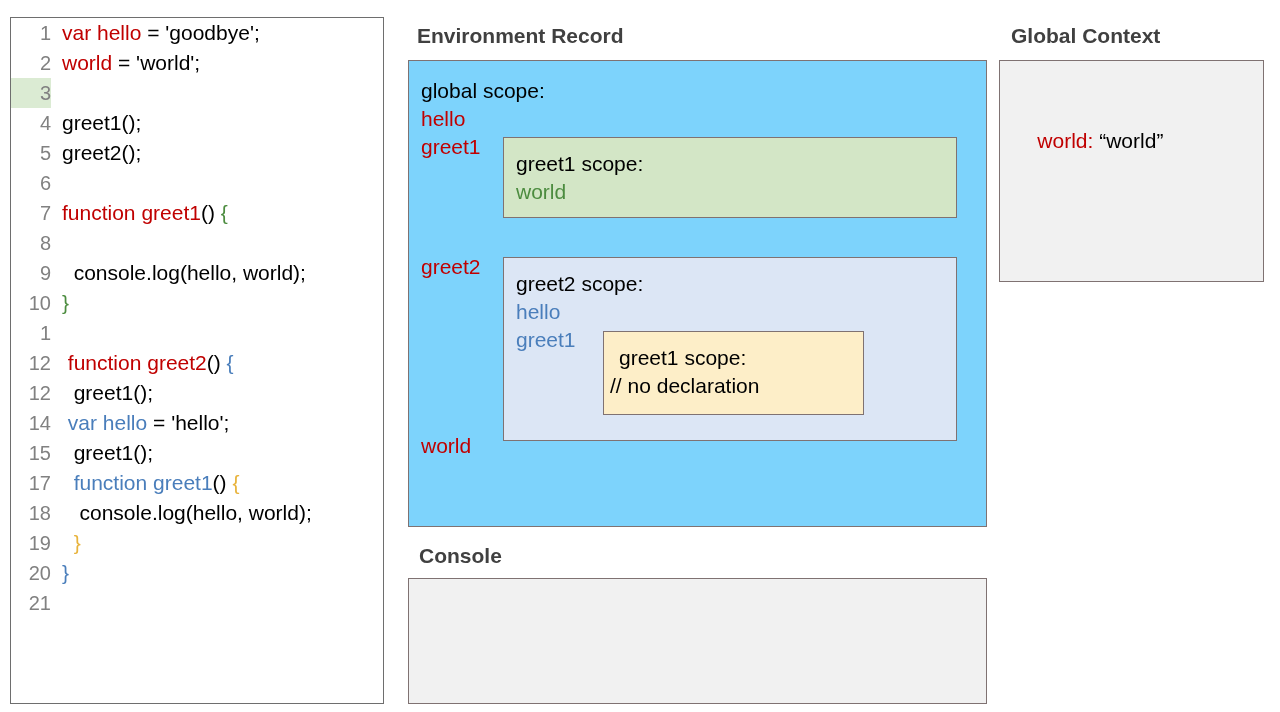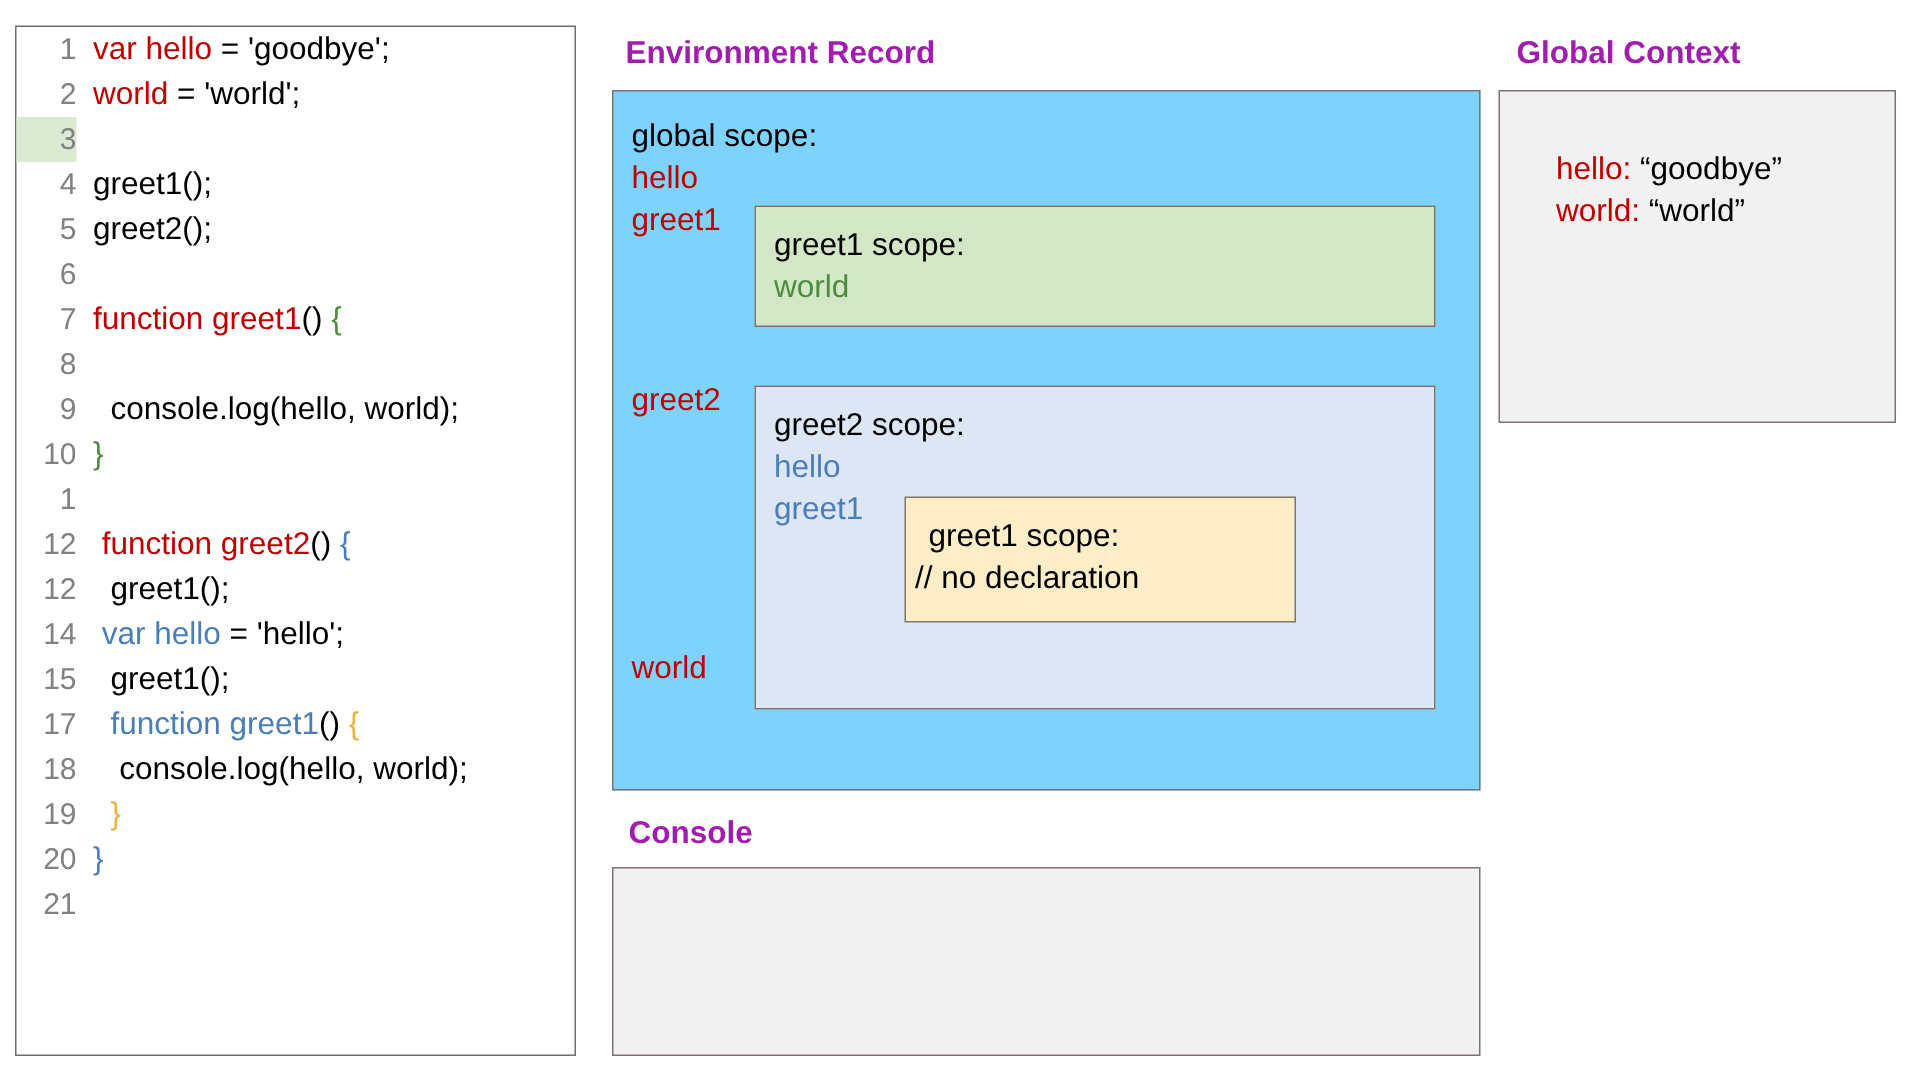--- a/index.html
+++ b/index.html
@@ -56,21 +56,21 @@
   .c-green { color: #4c8c3f; }
   .c-blue  { color: #4a7ebb; }
   .c-gold  { color: #e8b33c; }
   .c-black { color: #000000; }
 
   
   .section-title {
     position: absolute;
     font-size: 21px;
     font-weight: bold;
-    color: #a21caf;
+    color: #404040;
     white-space: nowrap;
   }
   #title-env     { left: 417px; top: 24px; }
   #title-console { left: 419px; top: 544px; }
   #title-global  { left: 1011px; top: 24px; }
 
   
   #env-box {
     position: absolute;
     left: 408px;
@@ -106,21 +106,21 @@
   }
   #greet1-scope-title { position: absolute; left: 12px; top: 14px;  font-size: 21px; color: #000; white-space: pre; }
   #greet1-scope-world { position: absolute; left: 12px; top: 42px;  font-size: 21px; color: #4c8c3f; white-space: pre; }
 
   
   #greet2-scope-box {
     position: absolute;
     left: 94px;
     top: 196px;
     width: 454px;
-    height: 216px;
+    height: 184px;
     box-sizing: border-box;
     border: 1px solid #7f7272;
     background: #dce6f5;
   }
   #greet2-scope-title  { position: absolute; left: 12px; top: 14px; font-size: 21px; color: #000;     white-space: pre; }
   #greet2-scope-hello  { position: absolute; left: 12px; top: 42px; font-size: 21px; color: #4a7ebb;  white-space: pre; }
   #greet2-scope-greet1 { position: absolute; left: 12px; top: 70px; font-size: 21px; color: #4a7ebb;  white-space: pre; }
 
   
   #inner-greet1-box {
@@ -228,19 +228,16 @@
   </div>
 </div>
 
 <div class="section-title" id="title-console">Console</div>
 <div id="console-box">
   <div id="console-content"></div>
 </div>
 
 <div class="section-title" id="title-global">Global Context</div>
 <div id="global-box">
-  <div class="global-row" id="global-row-0">
-    <span class="gkey">hello:</span><span class="gval"> “goodbye”</span>
-  </div>
   <div class="global-row" id="global-row-1">
     <span class="gkey">world:</span><span class="gval"> “world”</span>
   </div>
 </div>
 
 </body></html>

